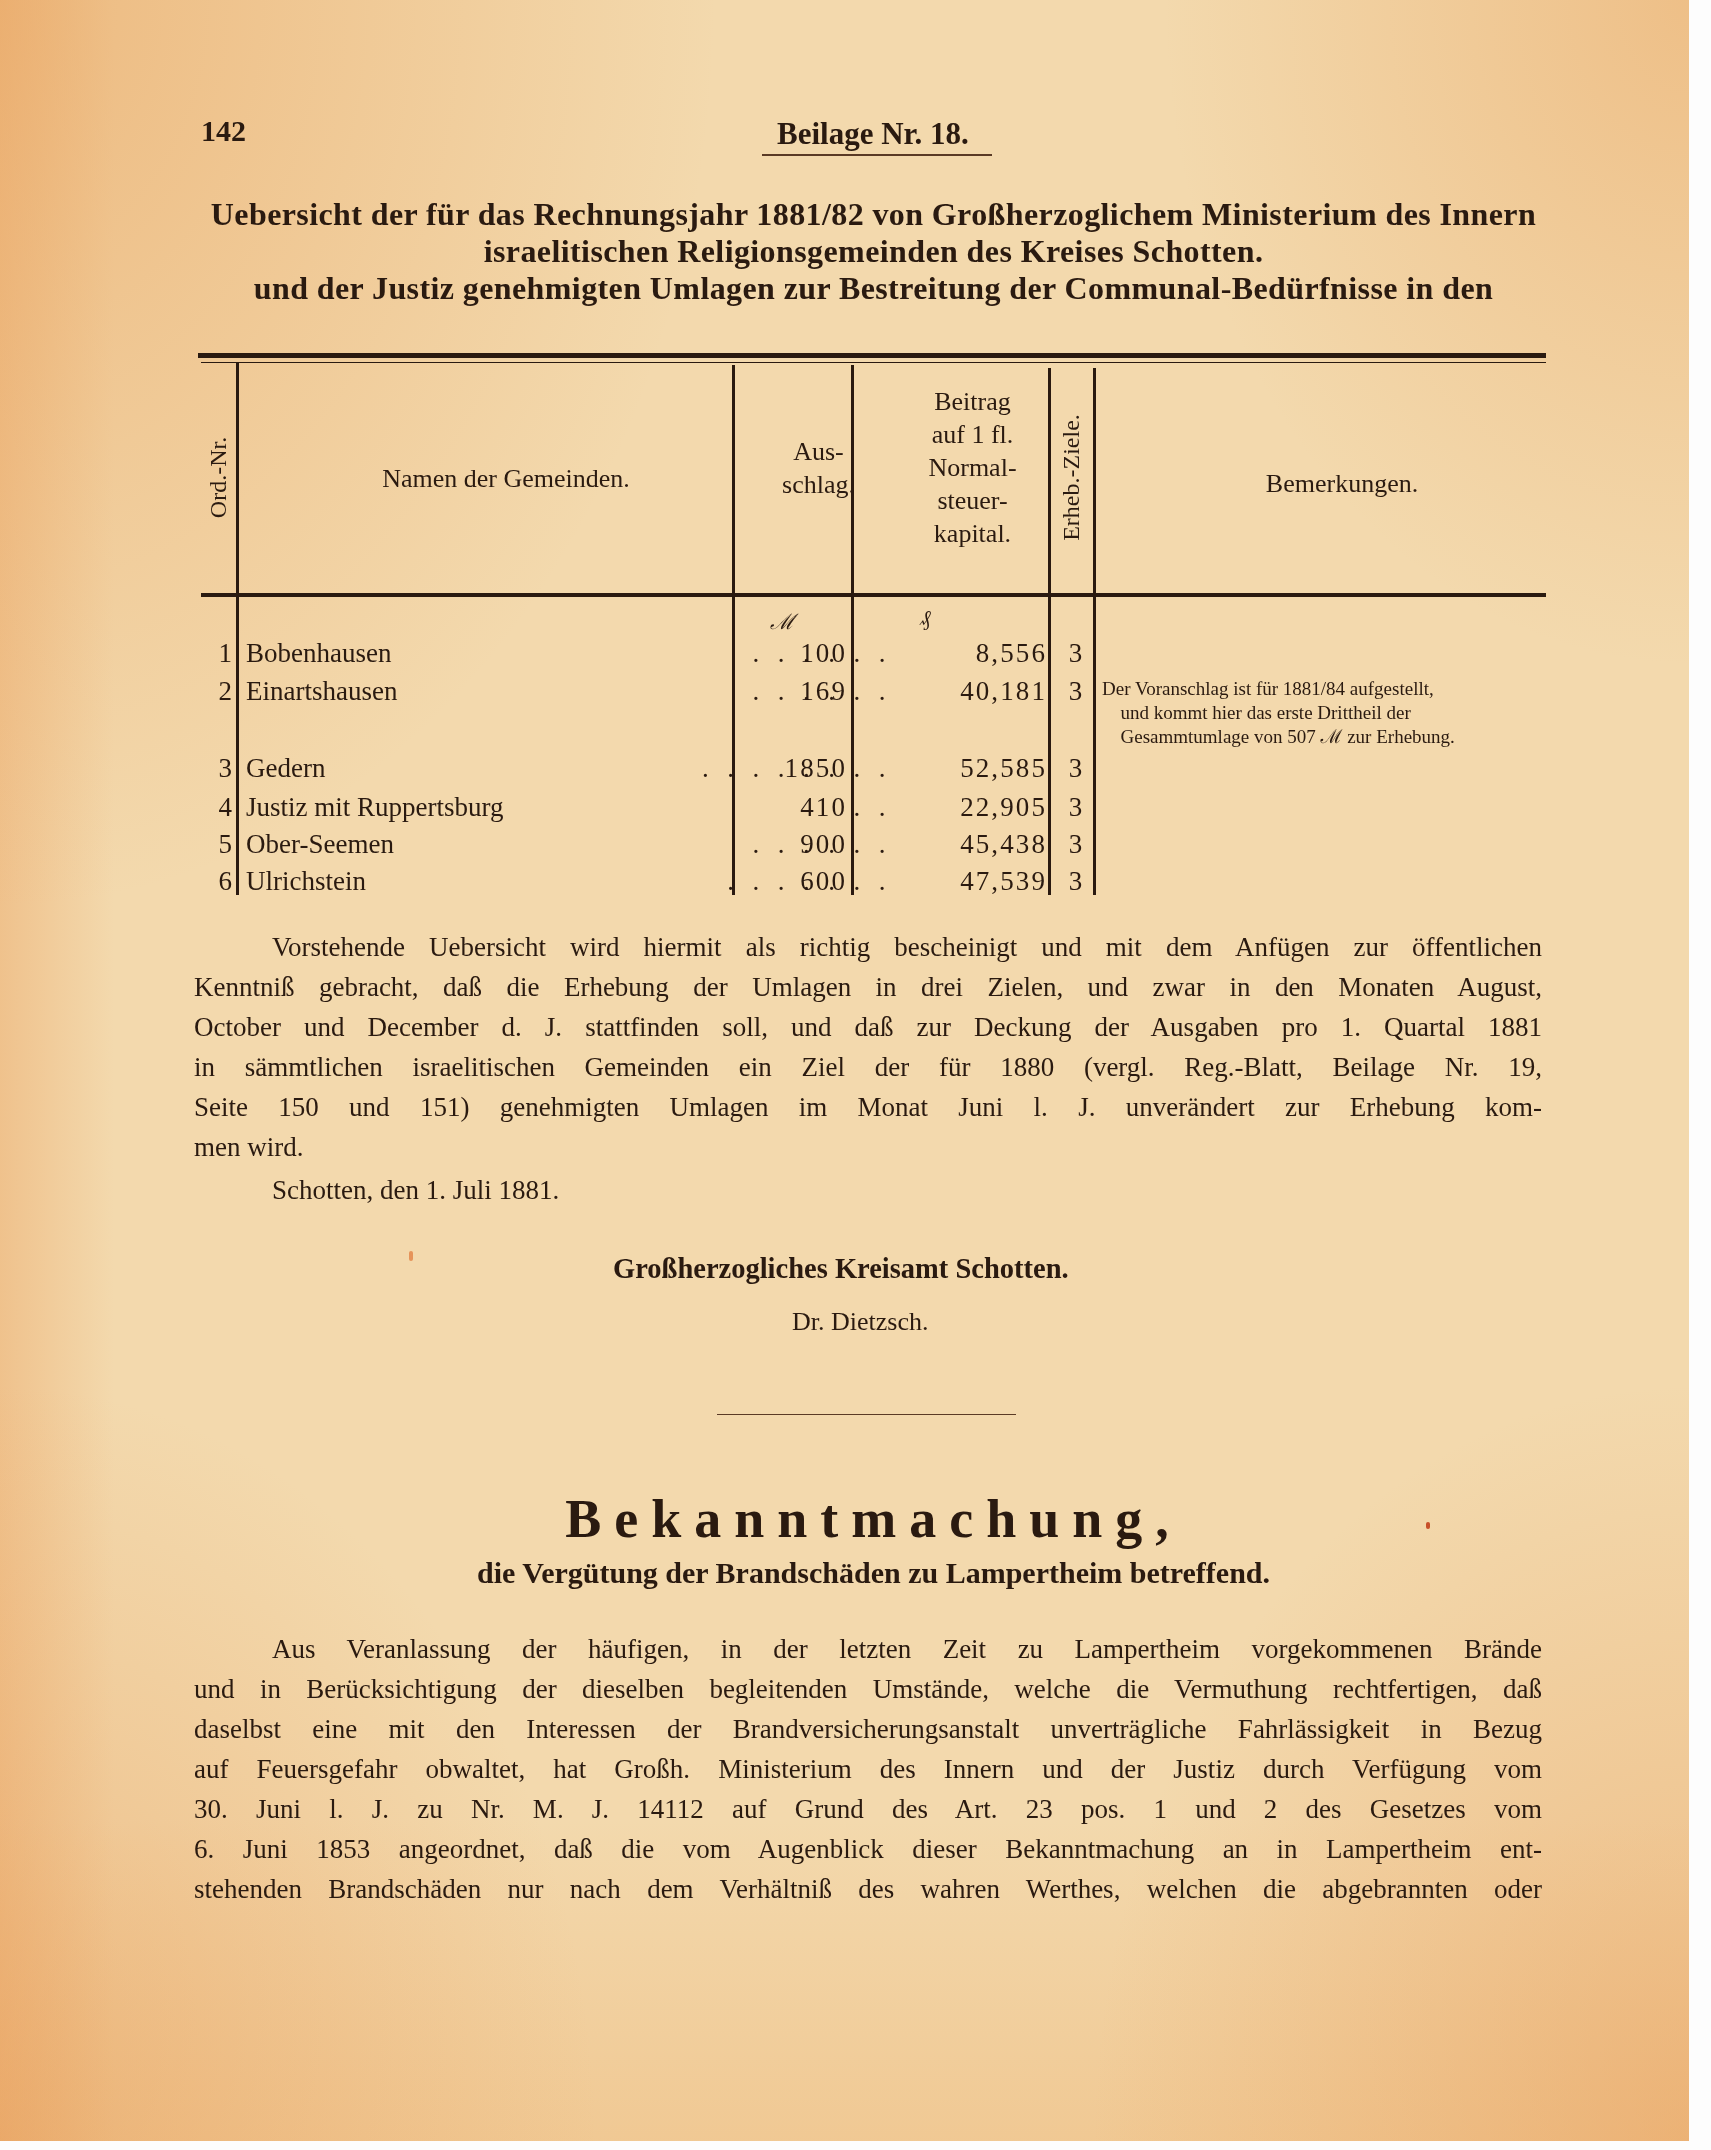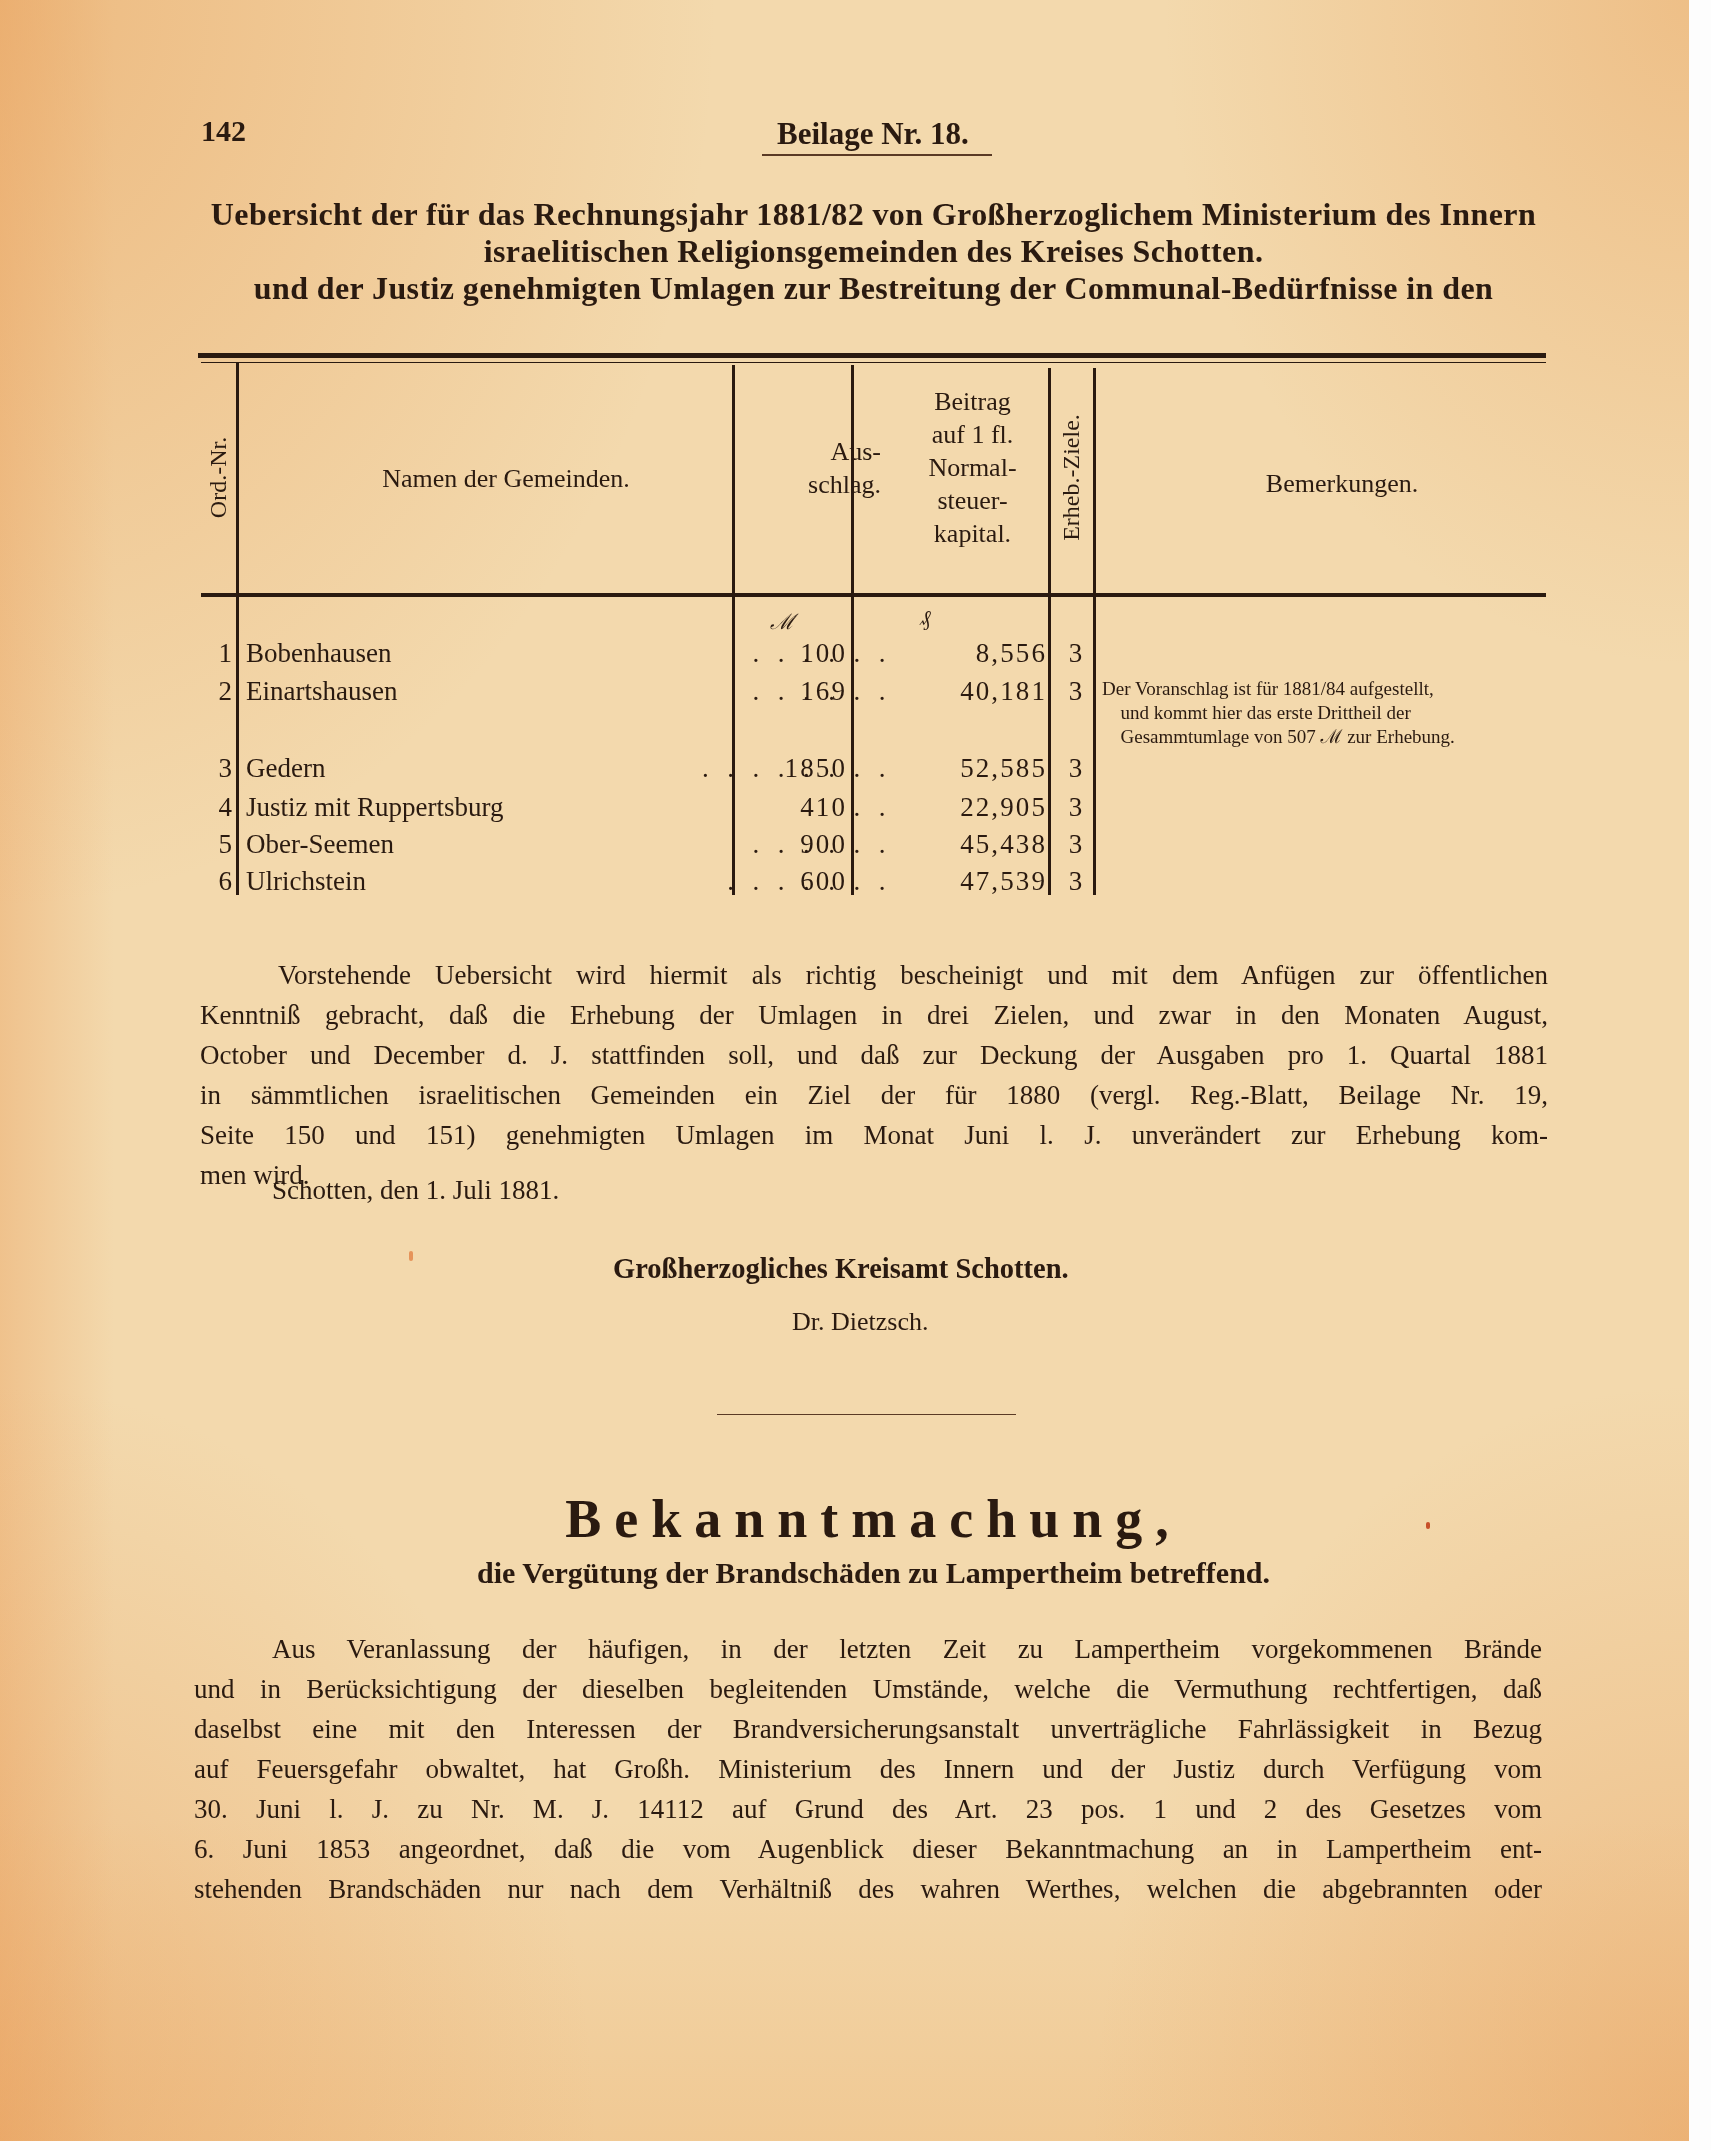--- a/index.html
+++ b/index.html
@@ -93,21 +93,21 @@
     <div class="vline" style="left:1093px; top:368px; height:227px;"></div>
 
     <div class="vline" style="left:236px; top:596px; height:299px;"></div>
     <div class="vline" style="left:732px; top:596px; height:299px;"></div>
     <div class="vline" style="left:851px; top:596px; height:299px;"></div>
     <div class="vline" style="left:1048px; top:596px; height:299px;"></div>
     <div class="vline" style="left:1093px; top:596px; height:299px;"></div>
 
     <div class="hdr-rot" style="left:165px; top:464px; width:107px; text-align:center;">Ord.-Nr.</div>
     <div class="hdr" style="left:239px; top:462px; width:492px;">Namen der Gemeinden.</div>
-    <div class="hdr" style="left:735px; top:435px; width:125px;text-align:right;">
+    <div class="hdr" style="left:735px; top:435px; width:125px;">
       <div>Aus-</div>
       <div>schlag.</div>
     </div>
     <div class="hdr" style="left:854px; top:385px; width:195px;">
       <div>Beitrag</div>
       <div>auf 1 fl.</div>
       <div>Normal-</div>
       <div>steuer-</div>
       <div>kapital.</div>
     </div>
@@ -166,21 +166,21 @@
       <span class="cell c-ziel">3</span>
     </div>
 
     <div class="abs remark">
       <div>Der Voranschlag ist für 1881/84 aufgestellt,</div>
       <div style="padding-left:18.5px;">und kommt hier das erste Drittheil der</div>
       <div style="padding-left:18.5px;">Gesammtumlage von 507 ℳ zur Erhebung.</div>
     </div>
   </div>
 
-  <div class="para" style="left:200px; top:927px;margin-top:28px;">
+  <div class="para" style="left:194px; top:927px;">
     <span class="ln" style="padding-left:78px; box-sizing:border-box;">Vorstehende Uebersicht wird hiermit als richtig bescheinigt und mit dem Anfügen zur öffentlichen</span>
     <span class="ln">Kenntniß gebracht, daß die Erhebung der Umlagen in drei Zielen, und zwar in den Monaten August,</span>
     <span class="ln">October und December d. J. stattfinden soll, und daß zur Deckung der Ausgaben pro 1. Quartal 1881</span>
     <span class="ln">in sämmtlichen israelitischen Gemeinden ein Ziel der für 1880 (vergl. Reg.-Blatt, Beilage Nr. 19,</span>
     <span class="ln">Seite 150 und 151) genehmigten Umlagen im Monat Juni l. J. unverändert zur Erhebung kom-</span>
     <span class="ln last">men wird.</span>
   </div>
 
   <div class="abs txt place-date">Schotten, den 1. Juli 1881.</div>
   <div class="abs txt authority">Großherzogliches Kreisamt Schotten.</div>

